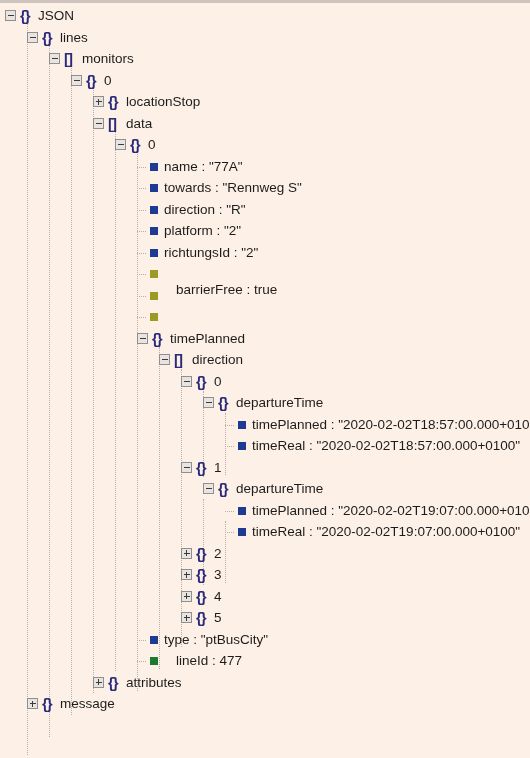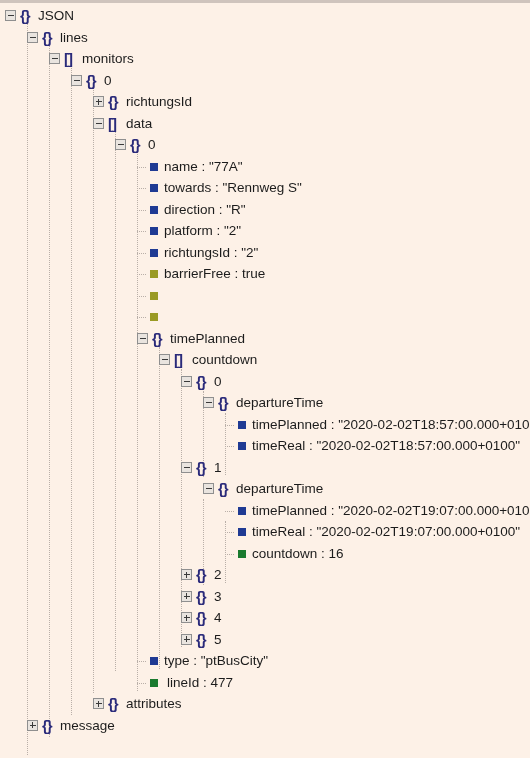--- a/index.html
+++ b/index.html
@@ -141,21 +141,21 @@
         <span class="lbl" style="left: 82px;">monitors</span>
       </div>
       <div class="row">
         <span class="toggle" style="left: 71px;"></span>
         <span class="brace" style="left: 86px;">{}</span>
         <span class="lbl" style="left: 104px;">0</span>
       </div>
       <div class="row">
         <span class="toggle plus" style="left: 93px;"></span>
         <span class="brace" style="left: 108px;">{}</span>
-        <span class="lbl" style="left: 126px;">richtungsId</span>
+        <span class="lbl" style="left: 126px;">locationStop</span>
       </div>
       <div class="row">
         <span class="toggle" style="left: 93px;"></span>
         <span class="brace" style="left: 108px;">[]</span>
         <span class="lbl" style="left: 126px;">data</span>
       </div>
       <div class="row">
         <span class="toggle" style="left: 115px;"></span>
         <span class="brace" style="left: 130px;">{}</span>
         <span class="lbl" style="left: 148px;">0</span>
@@ -181,39 +181,39 @@
         <span class="lbl" style="left: 164px;">platform : "2"</span>
       </div>
       <div class="row">
         <span class="elbow" style="left: 137px;"></span>
         <span class="leafsq" style="left: 150px; background: rgb(31, 58, 147);"></span>
         <span class="lbl" style="left: 164px;">richtungsId : "2"</span>
       </div>
       <div class="row">
         <span class="elbow" style="left: 137px;"></span>
         <span class="leafsq" style="left: 150px; background: rgb(154, 154, 36);"></span>
-        <span class="lbl" style="left: 164px;">barrierFree : true</span>
+        <span class="lbl" style="left: 176px; margin-top: 16px;">barrierFree : true</span>
       </div>
       <div class="row">
         <span class="elbow" style="left: 137px;"></span>
         <span class="leafsq" style="left: 150px; background: rgb(154, 154, 36);"></span>
       </div>
       <div class="row">
         <span class="elbow" style="left: 137px;"></span>
         <span class="leafsq" style="left: 150px; background: rgb(154, 154, 36);"></span>
       </div>
       <div class="row">
         <span class="toggle" style="left: 137px;"></span>
         <span class="brace" style="left: 152px;">{}</span>
         <span class="lbl" style="left: 170px;">timePlanned</span>
       </div>
       <div class="row">
         <span class="toggle" style="left: 159px;"></span>
         <span class="brace" style="left: 174px;">[]</span>
-        <span class="lbl" style="left: 192px;">countdown</span>
+        <span class="lbl" style="left: 192px;">direction</span>
       </div>
       <div class="row">
         <span class="toggle" style="left: 181px;"></span>
         <span class="brace" style="left: 196px;">{}</span>
         <span class="lbl" style="left: 214px;">0</span>
       </div>
       <div class="row">
         <span class="toggle" style="left: 203px;"></span>
         <span class="brace" style="left: 218px;">{}</span>
         <span class="lbl" style="left: 236px;">departureTime</span>
@@ -242,25 +242,20 @@
         <span class="elbow" style="left: 225px;"></span>
         <span class="leafsq" style="left: 238px; background: rgb(31, 58, 147);"></span>
         <span class="lbl" style="left: 252px;">timePlanned : "2020-02-02T19:07:00.000+0100"</span>
       </div>
       <div class="row">
         <span class="elbow" style="left: 225px;"></span>
         <span class="leafsq" style="left: 238px; background: rgb(31, 58, 147);"></span>
         <span class="lbl" style="left: 252px;">timeReal : "2020-02-02T19:07:00.000+0100"</span>
       </div>
       <div class="row">
-        <span class="elbow" style="left: 225px;"></span>
-        <span class="leafsq" style="left: 238px; background: rgb(26, 122, 46);"></span>
-        <span class="lbl" style="left: 252px;">countdown : 16</span>
-      </div>
-      <div class="row">
         <span class="toggle plus" style="left: 181px;"></span>
         <span class="brace" style="left: 196px;">{}</span>
         <span class="lbl" style="left: 214px;">2</span>
       </div>
       <div class="row">
         <span class="toggle plus" style="left: 181px;"></span>
         <span class="brace" style="left: 196px;">{}</span>
         <span class="lbl" style="left: 214px;">3</span>
       </div>
       <div class="row">
@@ -274,21 +269,21 @@
         <span class="lbl" style="left: 214px;">5</span>
       </div>
       <div class="row">
         <span class="elbow" style="left: 137px;"></span>
         <span class="leafsq" style="left: 150px; background: rgb(31, 58, 147);"></span>
         <span class="lbl" style="left: 164px;">type : "ptBusCity"</span>
       </div>
       <div class="row">
         <span class="elbow" style="left: 137px;"></span>
         <span class="leafsq" style="left: 150px; background: rgb(26, 122, 46);"></span>
-        <span class="lbl" style="left: 167px;">lineId : 477</span>
+        <span class="lbl" style="left: 176px;">lineId : 477</span>
       </div>
       <div class="row">
         <span class="toggle plus" style="left: 93px;"></span>
         <span class="brace" style="left: 108px;">{}</span>
         <span class="lbl" style="left: 126px;">attributes</span>
       </div>
       <div class="row">
         <span class="toggle plus" style="left: 27px;"></span>
         <span class="brace" style="left: 42px;">{}</span>
         <span class="lbl" style="left: 60px;">message</span>

